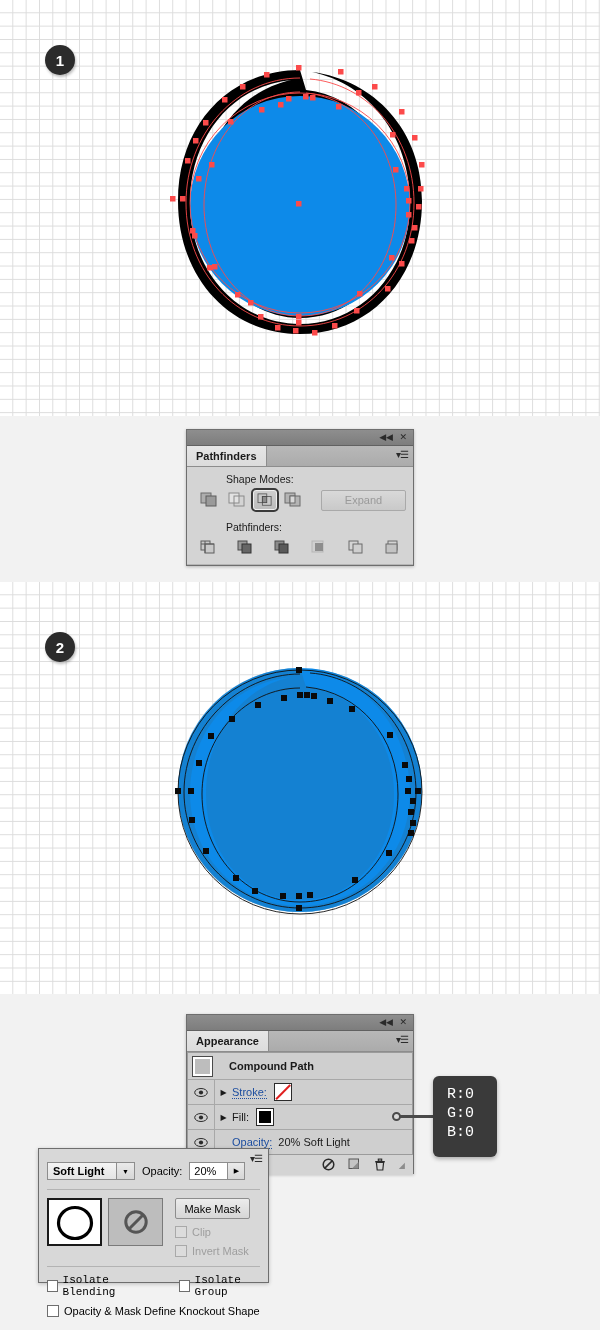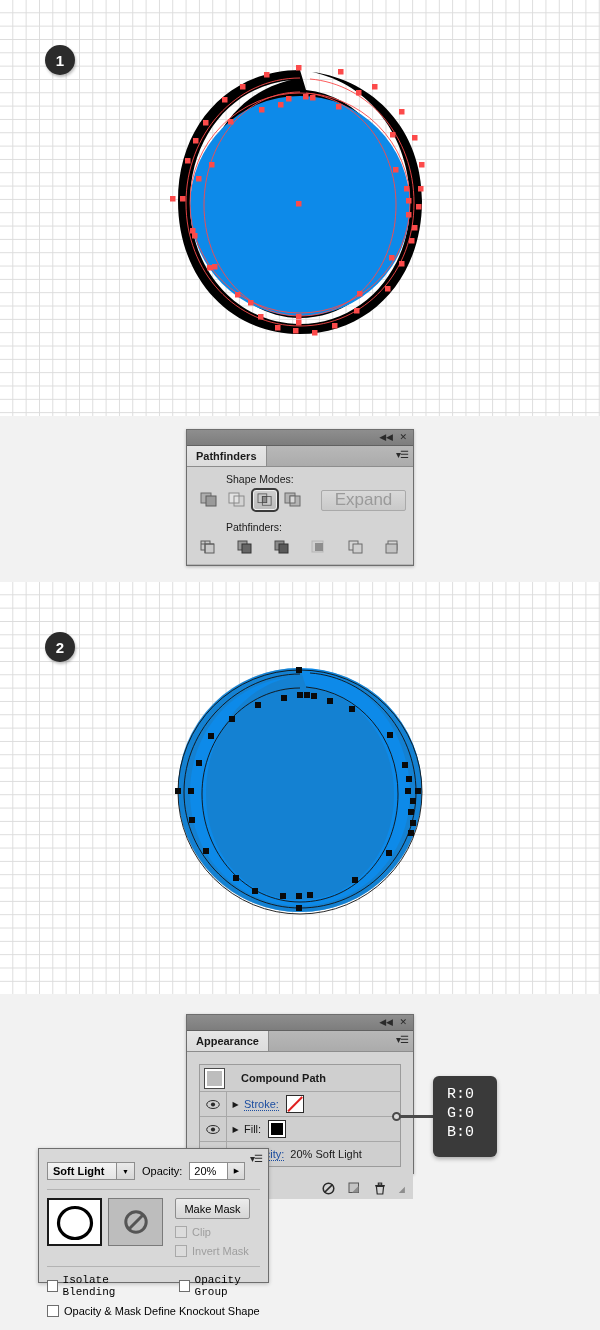--- a/index.html
+++ b/index.html
@@ -88,26 +88,26 @@
   .pf-btn.sel{
     border:2px solid #3a3a3a;border-radius:5px;
     background:linear-gradient(#cfcfcf,#bcbcbc);
     box-shadow:inset 0 0 0 1px #efefef;
   }
   .expand-btn{
     margin-left:14px;width:83px;height:19px;
     background:linear-gradient(#d9d9d9,#c9c9c9);
     border:1px solid #a9a9a9;border-radius:2px;
     display:flex;align-items:center;justify-content:center;
-    font-size:17px;color:#9a9a9a;
+    font-size:11px;color:#9a9a9a;
   }
   .pf-sep{height:1px;background:#b5b5b5;margin:4px 0 0 0;}
 
   
-  .ap-list{border:1px solid #9b9b9b;background:#ef4444;margin:12px;}
+  .ap-list{border:1px solid #9b9b9b;background:#ef4444;margin:0;}
   .ap-row{
     display:flex;align-items:center;height:24px;
     border-bottom:1px solid #a8a8a8;
     background:#cfcfcf;
   }
   .ap-row:last-child{border-bottom:none;}
   .ap-eye{width:26px;display:flex;align-items:center;justify-content:center;
           border-right:1px solid #a8a8a8;height:100%;}
   .ap-arrow{width:17px;text-align:center;font-size:8px;color:#1a1a1a;}
   .ap-link{color:#1d4ea0;text-decoration:underline;font-size:11px;}
@@ -577,21 +577,21 @@
 
     <div class="tp-bottom">
       <div style="height:1px;background:#b3b3b3;margin:0 0 7px -0px;width:213px;"></div>
       <div style="display:flex;gap:26px;align-items:center;font-family:Liberation Mono, monospace;">
         <div class="cbrow" style="margin-top:0;">
           <span class="cb"></span>
           <span>Isolate Blending</span>
         </div>
         <div class="cbrow" style="margin-top:0;">
           <span class="cb"></span>
-          <span>Opacity Group</span>
+          <span>Isolate Group</span>
         </div>
       </div>
       <div class="cbrow">
         <span class="cb"></span>
         <span>Opacity &amp; Mask Define Knockout Shape</span>
       </div>
     </div>
   </div>
 
 </div>

